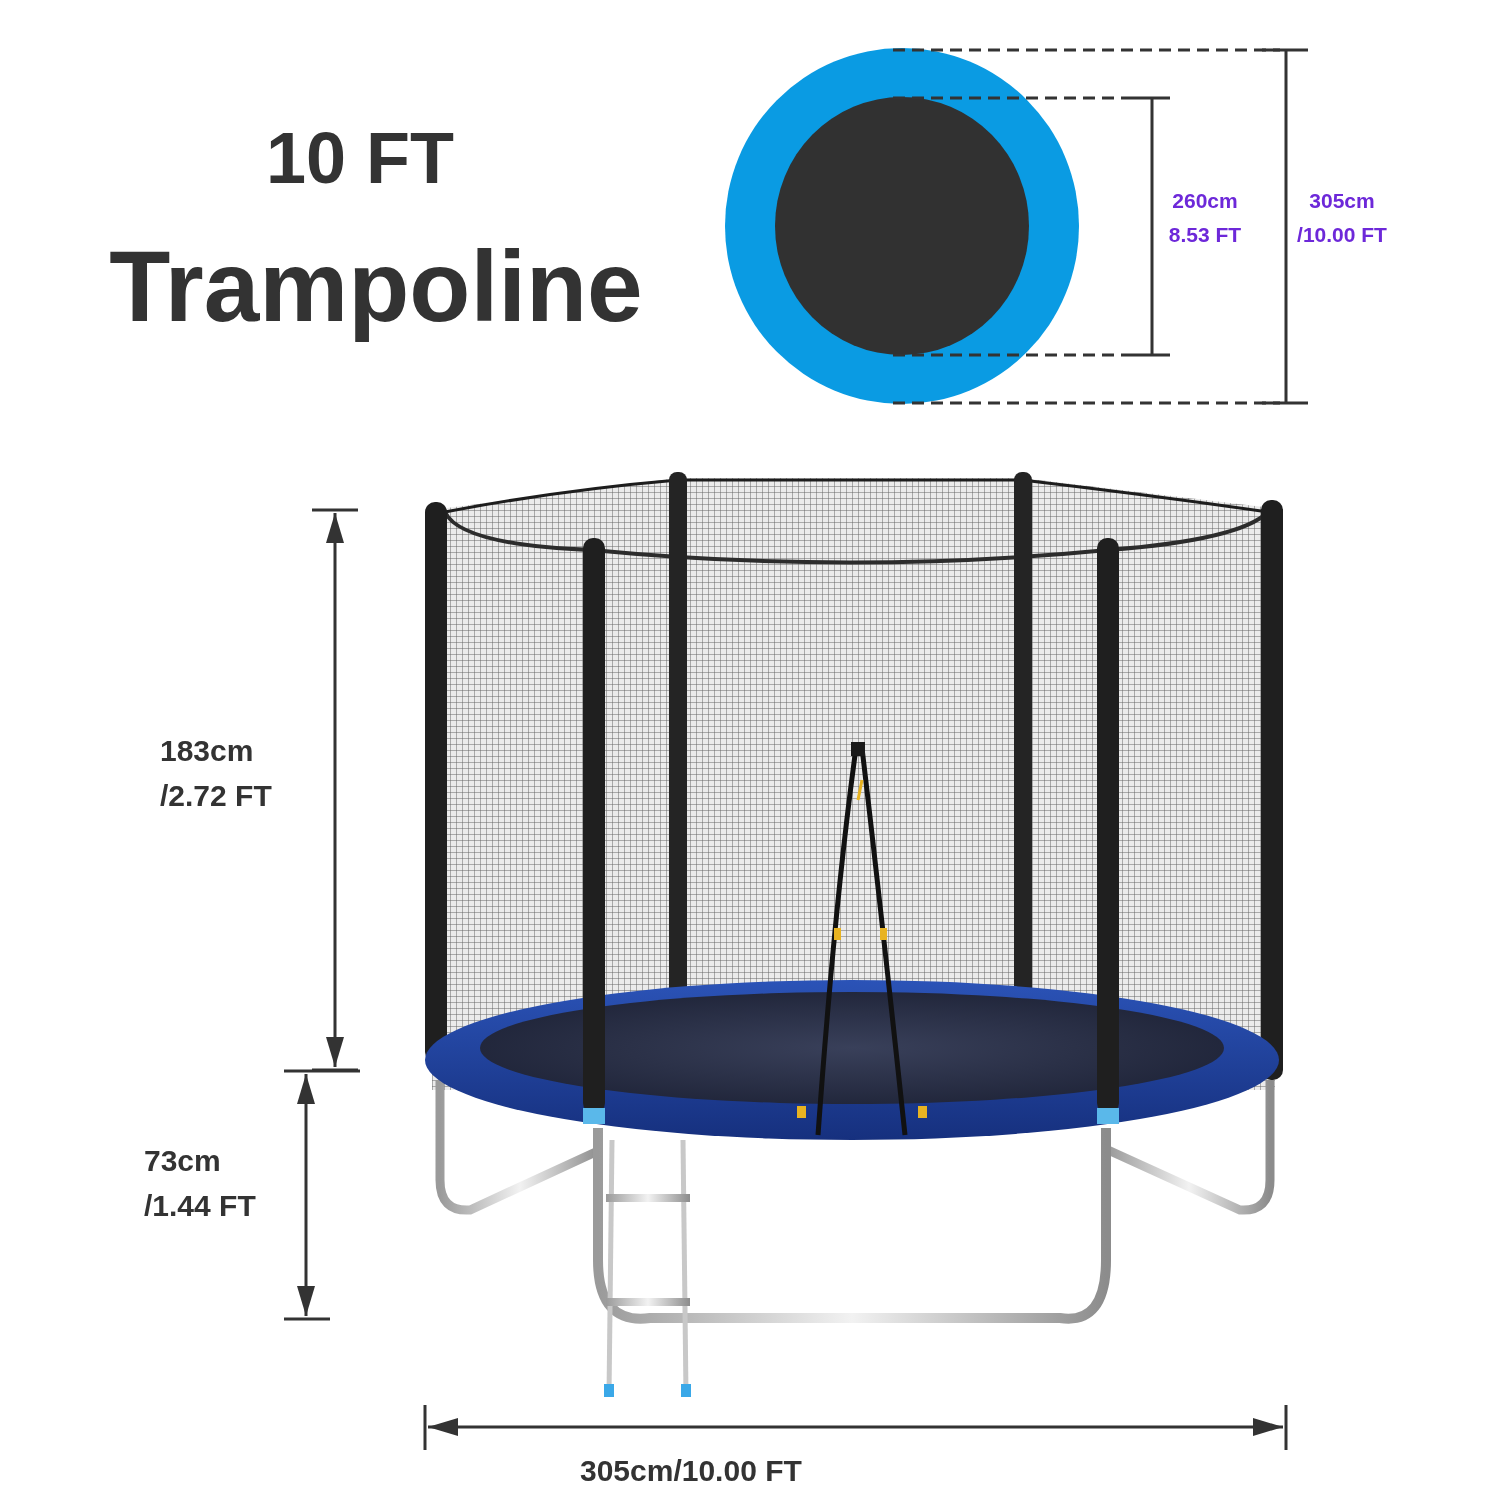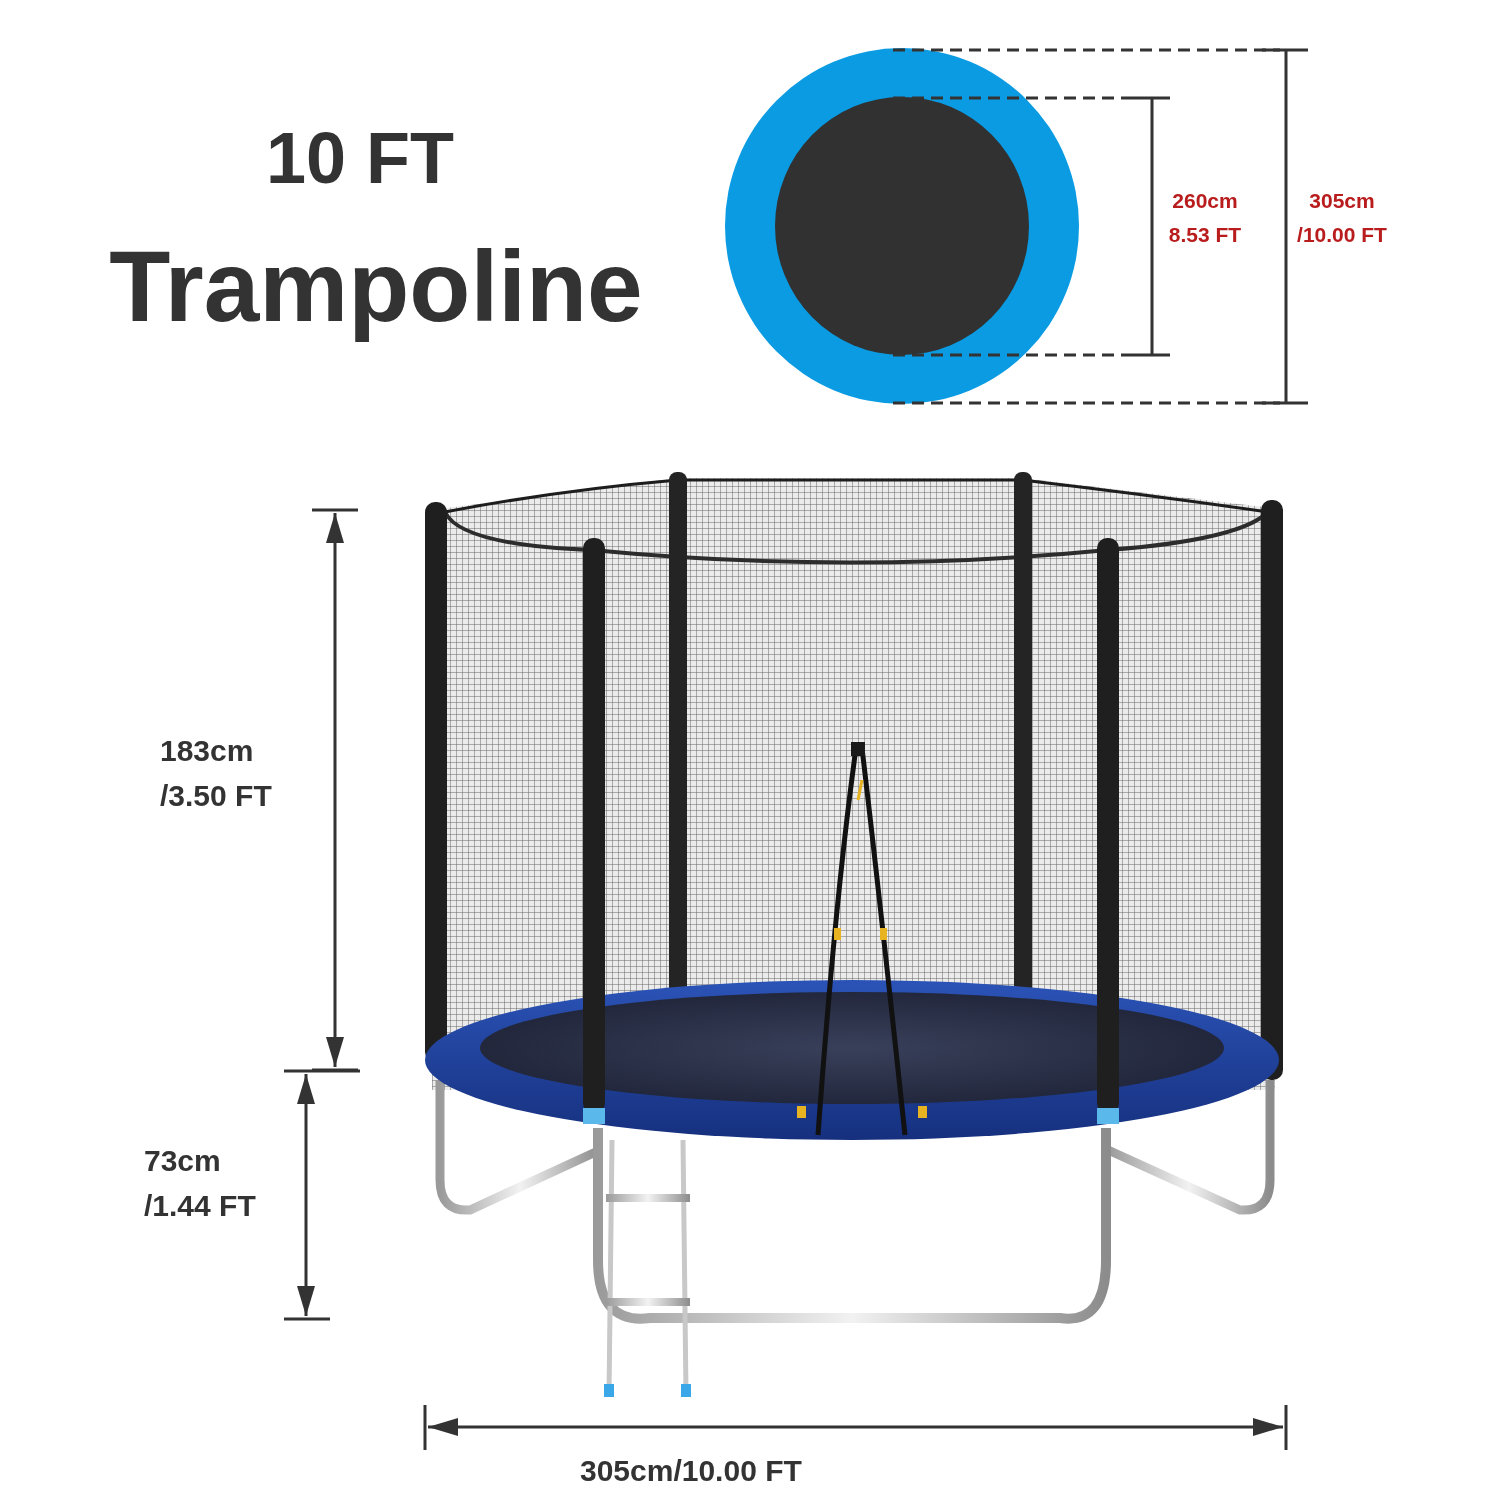--- a/index.html
+++ b/index.html
@@ -3,21 +3,21 @@
 <meta charset="utf-8">
 <style>
   html, body { margin: 0; padding: 0; background: #ffffff; }
   body { width: 1500px; height: 1500px; position: relative; overflow: hidden;
          font-family: "Liberation Sans", "DejaVu Sans", sans-serif; color: #333333; }
   .abs { position: absolute; }
   .title { font-weight: bold; color: #333333; text-align: center; line-height: 1; }
   #title-line1 { left: 60px; top: 122px; width: 600px; font-size: 72px; }
   #title-line2 { left: 76px; top: 236px; width: 600px; font-size: 100px; }
   .dimlabel { font-weight: bold; color: #333333; font-size: 30px; line-height: 1.5; text-align: left; }
-  .smlabel { font-weight: bold; color: #b91c1c; font-size: 21px; line-height: 1.6; text-align: center; }
+  .smlabel { font-weight: bold; color: #6d28d9; font-size: 21px; line-height: 1.6; text-align: center; }
   svg { position: absolute; left: 0; top: 0; }
 </style>
 </head>
 <body>
 
 <div id="title-line1" class="abs title">10 FT</div>
 <div id="title-line2" class="abs title">Trampoline</div>
 
 <svg width="1500" height="1500" viewBox="0 0 1500 1500">
   <defs>
@@ -135,19 +135,19 @@
   <div>260cm</div>
   <div>8.53 FT</div>
 </div>
 <div class="abs smlabel" style="left:1282px; top:184px; width:120px;">
   <div>305cm</div>
   <div>/10.00 FT</div>
 </div>
 
 <div class="abs dimlabel" style="left:160px; top:728px; width:180px;">
   <div>183cm</div>
-  <div>/3.50 FT</div>
+  <div>/2.72 FT</div>
 </div>
 <div class="abs dimlabel" style="left:144px; top:1138px; width:170px;">
   <div>73cm</div>
   <div>/1.44 FT</div>
 </div>
 <div class="abs dimlabel" style="left:580px; top:1440px; width:500px;margin-top:8px;">305cm/10.00 FT</div>
 
 </body></html>

